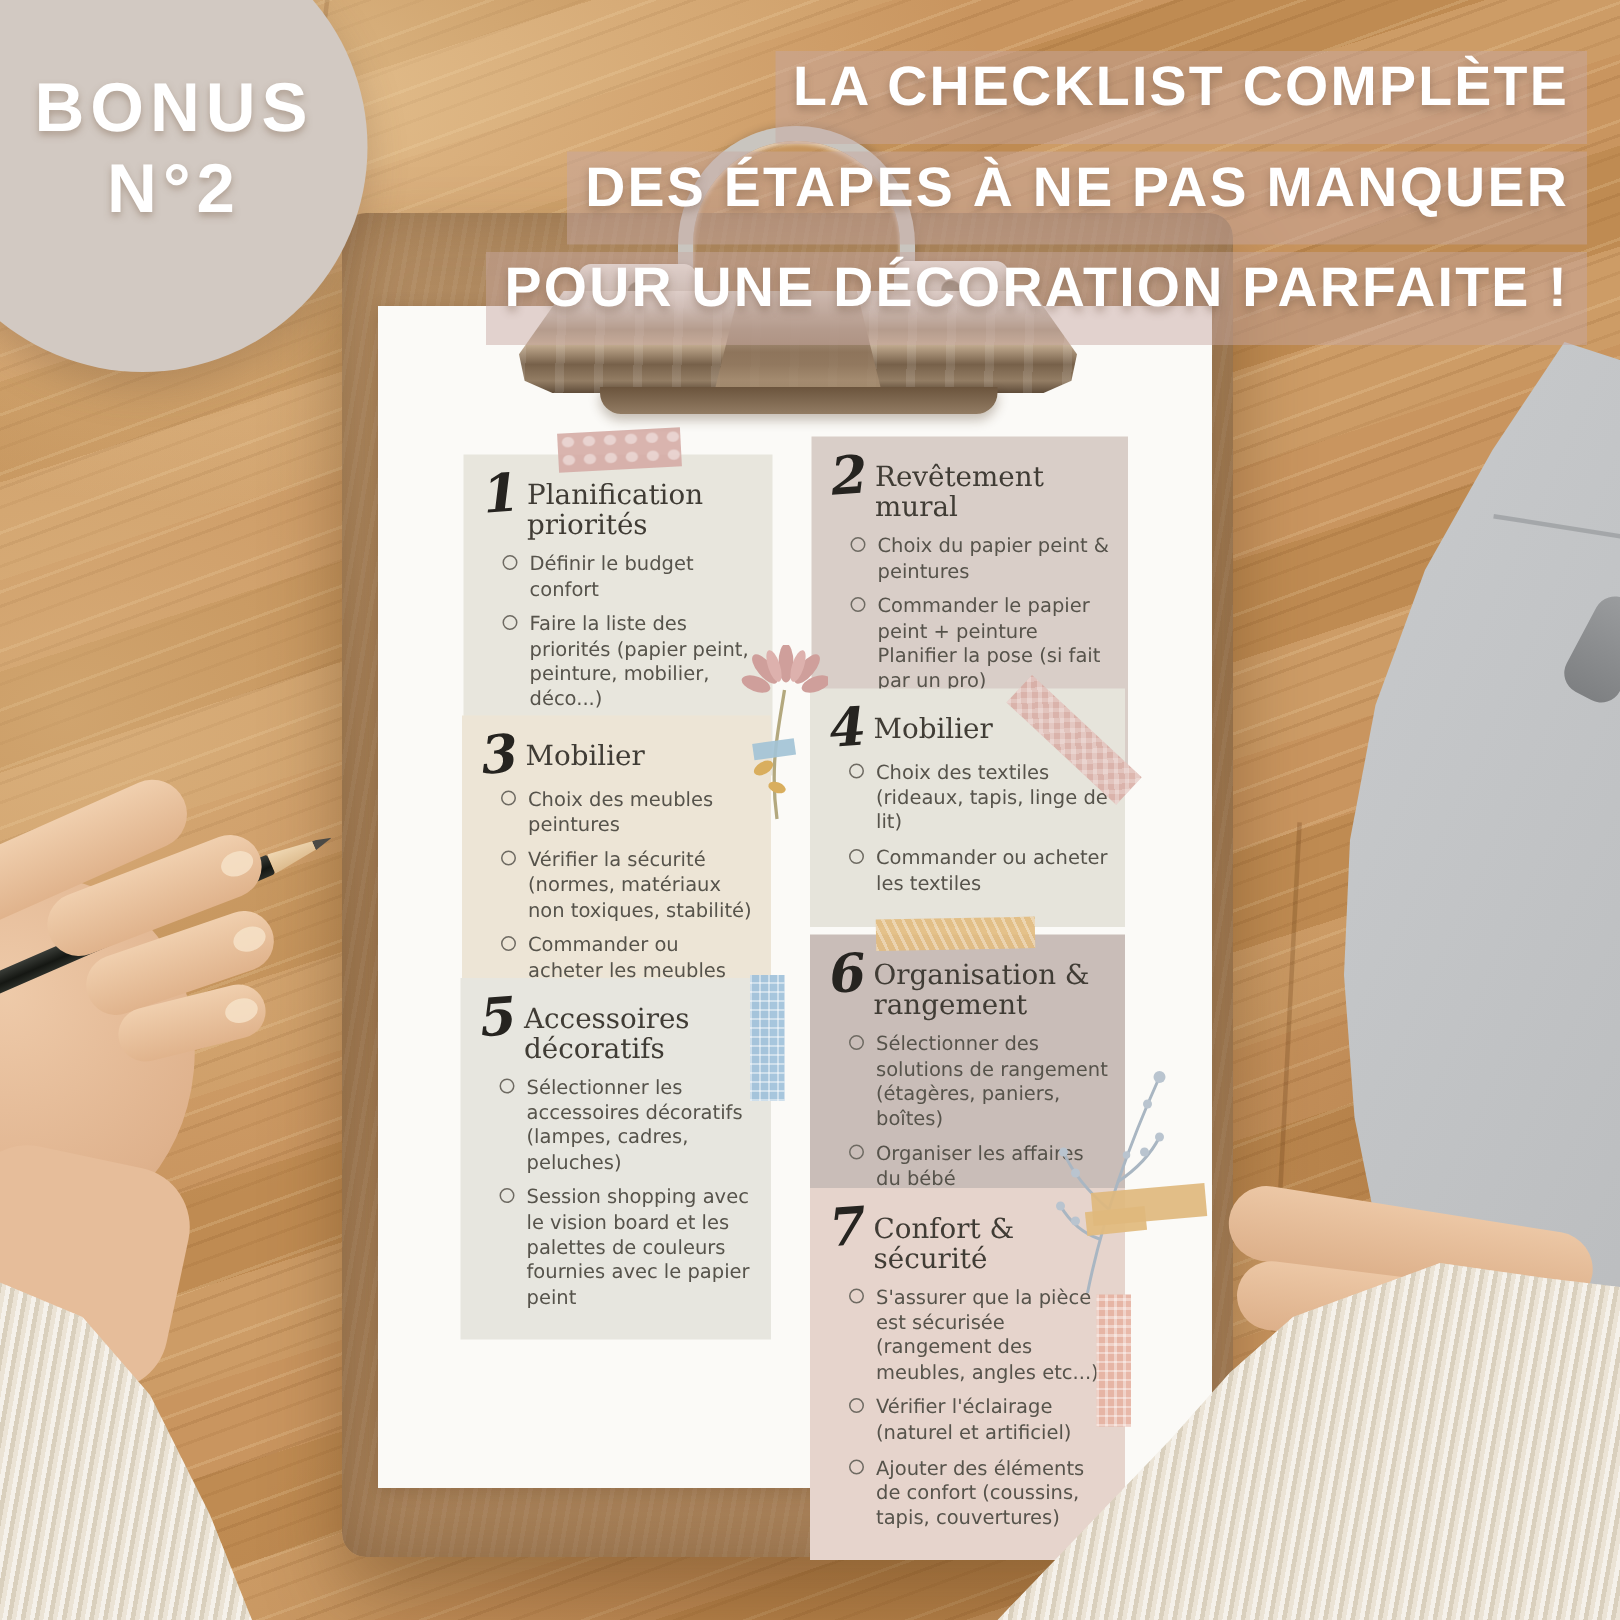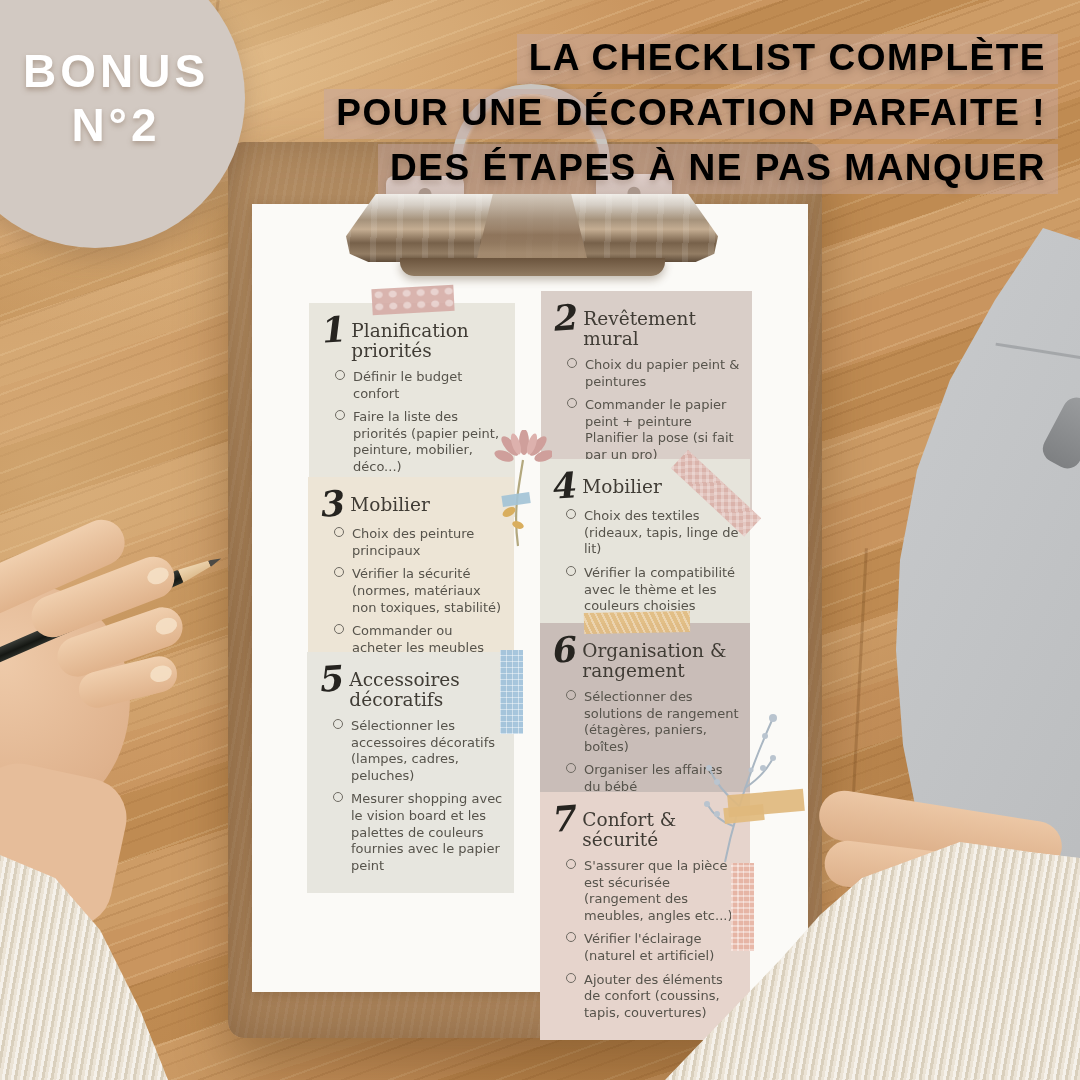--- a/index.html
+++ b/index.html
@@ -66,22 +66,22 @@
   
   .badge{left:-55px;top:-52px;width:300px;height:300px;border-radius:50%;z-index:10;
     background:#d2c9c2;box-shadow:0 10px 26px rgba(110,80,55,.28);
     display:flex;flex-direction:column;align-items:center;justify-content:center;
     color:#fff;font-weight:800;font-size:46px;letter-spacing:4px;line-height:1.18;
     text-shadow:0 3px 5px rgba(140,115,95,.50);}
   .badge div{position:static;margin-left:42px;}
   .banner{right:22px;top:34px;z-index:10;display:flex;flex-direction:column;
     align-items:flex-end;gap:5px;}
   .banner .line{position:static;display:inline-block;white-space:nowrap;
-    background:rgba(198,168,160,.48);color:#000000;font-size:37px;font-weight:800;
-    letter-spacing:1.5px;padding:3px 12px 5px;text-shadow:0 3px 6px rgba(120,90,70,.45);}
+    background:rgba(198,168,160,.48);color:#ffffff;font-size:37px;font-weight:800;
+    letter-spacing:1.5px;padding:3px 12px 17px;text-shadow:0 3px 6px rgba(120,90,70,.45);}
 
   
   .card{padding:13px 11px 11px 13px;z-index:2;}
   .c1{left:57px;top:99px;width:206px;min-height:153px;}
   .c2{left:289px;top:87px;width:211px;min-height:152px;}
   .c3{left:56px;top:273px;width:206px;min-height:164px;}
   .c4{left:288px;top:255px;width:210px;min-height:159px;}
   .c5{left:55px;top:448px;width:207px;min-height:201px;}
   .c6{left:288px;top:419px;width:210px;min-height:155px;}
   .c7{left:288px;top:588px;width:210px;min-height:177px;}
@@ -225,21 +225,21 @@
     </div>
 
     <div class="card c3" style="background: rgb(237, 229, 214);">
       <div class="head">
         <span class="num">3</span>
         <span class="card-title">Mobilier</span>
       </div>
       <ul class="items">
         <li>
             <span class="cb"></span>
-            <span>Choix des peinture principaux</span>
+            <span>Choix des meubles peintures</span>
           </li>
         <li>
             <span class="cb"></span>
             <span>Vérifier la sécurité (normes, matériaux non toxiques, stabilité)</span>
           </li>
         <li>
             <span class="cb"></span>
             <span>Commander ou acheter les meubles</span>
           </li>
         <li>
@@ -254,42 +254,38 @@
         <span class="num">4</span>
         <span class="card-title">Mobilier</span>
       </div>
       <ul class="items">
         <li>
             <span class="cb"></span>
             <span>Choix des textiles (rideaux, tapis, linge de lit)</span>
           </li>
         <li>
             <span class="cb"></span>
-            <span>Vérifier la compatibilité avec le thème et les couleurs choisies</span>
-          </li>
-        <li>
-            <span class="cb"></span>
             <span>Commander ou acheter les textiles</span>
           </li>
       </ul>
     </div>
 
     <div class="card c5" style="background: rgb(231, 230, 223);">
       <div class="head">
         <span class="num">5</span>
         <span class="card-title">Accessoires décoratifs</span>
       </div>
       <ul class="items">
         <li>
             <span class="cb"></span>
             <span>Sélectionner les accessoires décoratifs (lampes, cadres, peluches)</span>
           </li>
         <li>
             <span class="cb"></span>
-            <span>Mesurer shopping avec le vision board et les palettes de couleurs fournies avec le papier peint</span>
+            <span>Session shopping avec le vision board et les palettes de couleurs fournies avec le papier peint</span>
           </li>
       </ul>
     </div>
 
     <div class="card c6" style="background: rgb(201, 189, 184);">
       <div class="head">
         <span class="num">6</span>
         <span class="card-title">Organisation &amp; rangement</span>
       </div>
       <ul class="items">
@@ -382,22 +378,22 @@
   </div>
   <div class="clip-lip"></div>
 
   <div class="badge">
     <div>BONUS</div>
     <div>N°2</div>
   </div>
 
   <div class="banner">
     <span class="line">LA CHECKLIST COMPLÈTE</span>
+    <span class="line">DES ÉTAPES À NE PAS MANQUER</span>
     <span class="line">POUR UNE DÉCORATION PARFAITE !</span>
-    <span class="line">DES ÉTAPES À NE PAS MANQUER</span>
   </div>
 
   <div class="palm-left"></div>
   <div class="thumb-left skin"></div>
   <div class="wrist-left"></div>
   <div class="pencil">
     <div class="pencil-body"></div>
     <div class="pencil-wood"></div>
     <div class="pencil-lead"></div>
   </div>

